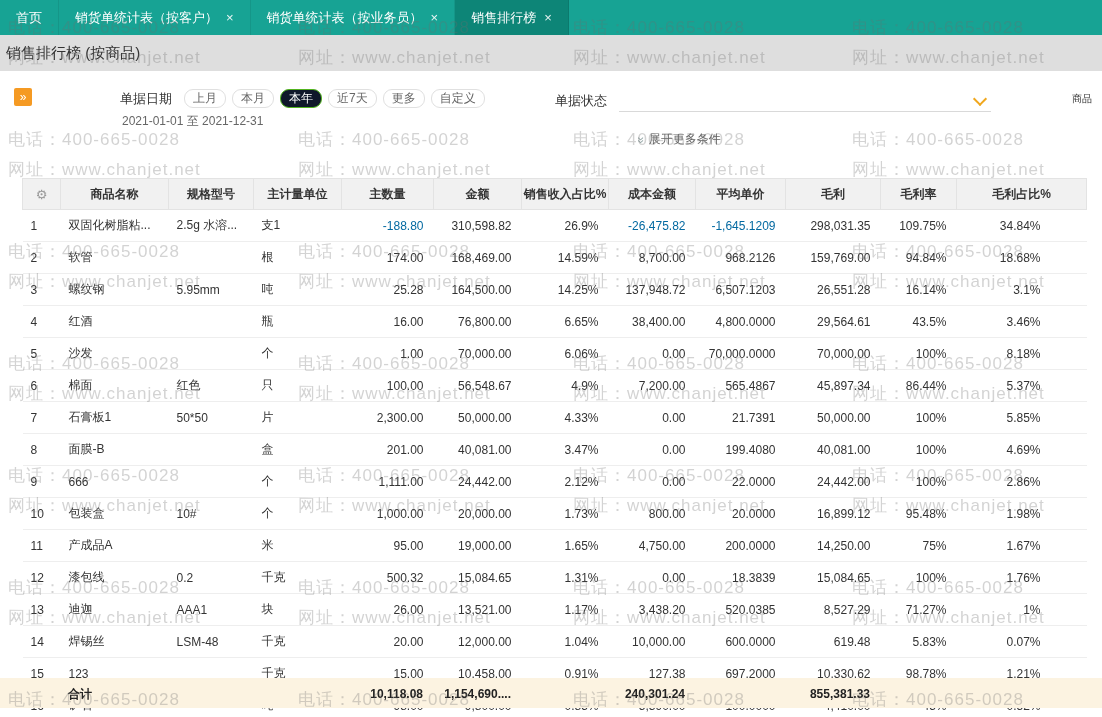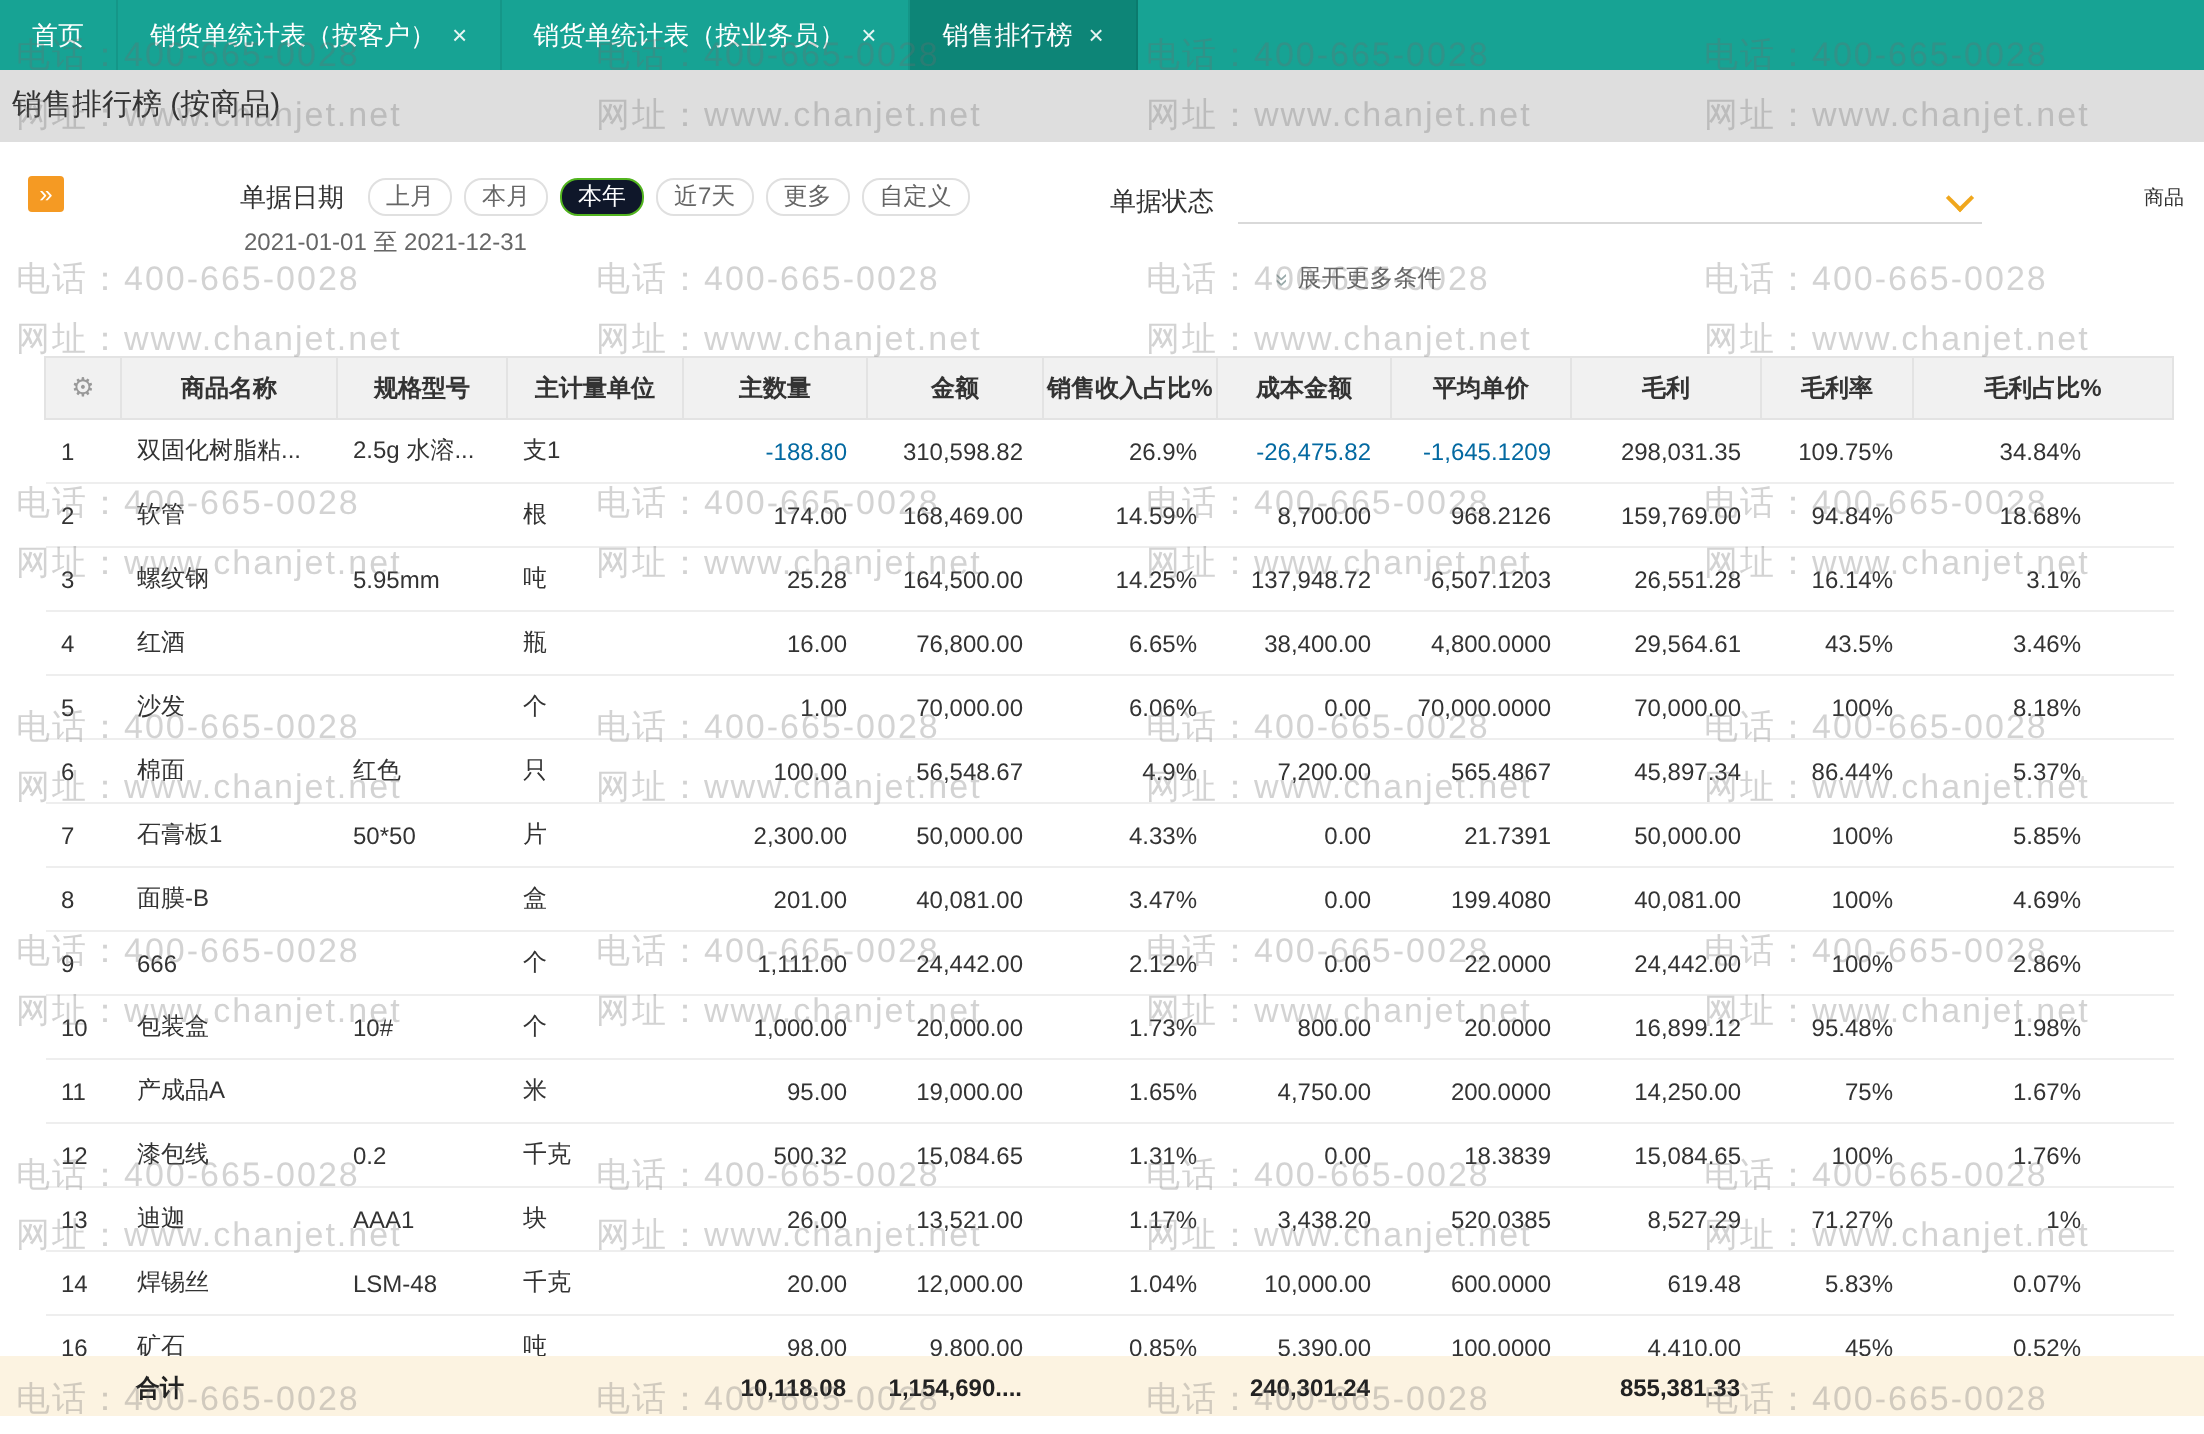--- a/index.html
+++ b/index.html
@@ -338,20 +338,34 @@
           <td class="c2">LSM-48</td>
           <td class="c3">千克</td>
           <td class="c4">20.00</td>
           <td class="c5">12,000.00</td>
           <td class="c6">1.04%</td>
           <td class="c7">10,000.00</td>
           <td class="c8">600.0000</td>
           <td class="c9">619.48</td>
           <td class="c10">5.83%</td>
           <td class="c11">0.07%</td>
+        </tr>
+        <tr>
+          <td class="c0">15</td>
+          <td class="c1">123</td>
+          <td class="c2"></td>
+          <td class="c3">千克</td>
+          <td class="c4">15.00</td>
+          <td class="c5">10,458.00</td>
+          <td class="c6">0.91%</td>
+          <td class="c7">127.38</td>
+          <td class="c8">697.2000</td>
+          <td class="c9">10,330.62</td>
+          <td class="c10">98.78%</td>
+          <td class="c11">1.21%</td>
         </tr>
         <tr>
           <td class="c0">16</td>
           <td class="c1">矿石</td>
           <td class="c2"></td>
           <td class="c3">吨</td>
           <td class="c4">98.00</td>
           <td class="c5">9,800.00</td>
           <td class="c6">0.85%</td>
           <td class="c7">5,390.00</td>

